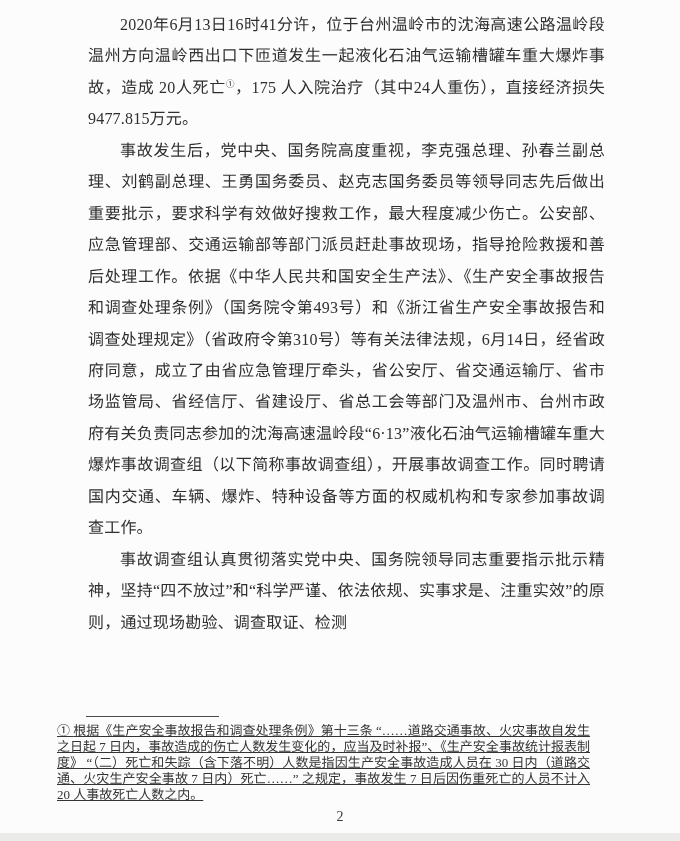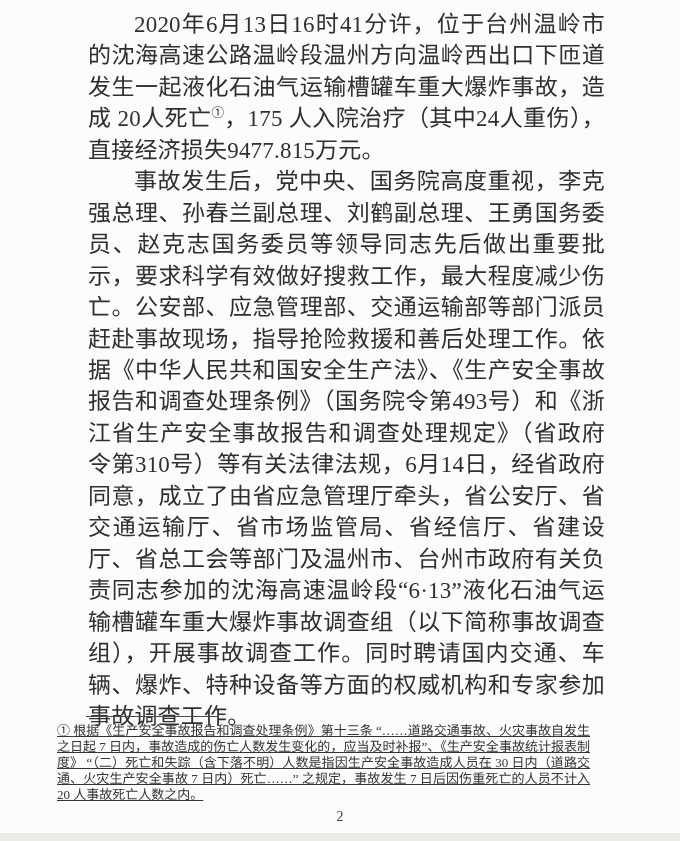--- a/index.html
+++ b/index.html
@@ -10,21 +10,21 @@
     background: #fcfcfc;
     overflow: hidden;
     font-family: "Liberation Serif", "DejaVu Serif", serif;
     color: #2f2f2f;
   }
   .doc-body {
     position: absolute;
     left: 88px;
     top: 9px;
     width: 517px;
-    font-size: 23px;
+    font-size: 16px;
     line-height: 31.45px;
     text-align: justify;
     text-justify: inter-character;
     letter-spacing: 0.2px;
   }
   .doc-body p {
     margin: 0;
     padding: 0;
     text-indent: 2em;
   }
@@ -73,20 +73,21 @@
   }
 </style>
 </head>
 <body>
 
 <div class="page">
 
   <main class="doc-body">
     <p><span>2020年6月13日16时41分许，位于台州温岭市的沈海高速公路温岭段温州方向温岭西出口下匝道发生一起液化石油气运输槽罐车重大爆炸事故，造成 20人死亡</span><sup class="fnref">①</sup><span>，175 人入院治疗（其中24人重伤），直接经济损失9477.815万元。</span></p>
     <p>事故发生后，党中央、国务院高度重视，李克强总理、孙春兰副总理、刘鹤副总理、王勇国务委员、赵克志国务委员等领导同志先后做出重要批示，要求科学有效做好搜救工作，最大程度减少伤亡。公安部、应急管理部、交通运输部等部门派员赶赴事故现场，指导抢险救援和善后处理工作。依据《中华人民共和国安全生产法》、《生产安全事故报告和调查处理条例》（国务院令第493号）和《浙江省生产安全事故报告和调查处理规定》（省政府令第310号）等有关法律法规，6月14日，经省政府同意，成立了由省应急管理厅牵头，省公安厅、省交通运输厅、省市场监管局、省经信厅、省建设厅、省总工会等部门及温州市、台州市政府有关负责同志参加的沈海高速温岭段“6·13”液化石油气运输槽罐车重大爆炸事故调查组（以下简称事故调查组），开展事故调查工作。同时聘请国内交通、车辆、爆炸、特种设备等方面的权威机构和专家参加事故调查工作。</p>
+    <p>事故调查组认真贯彻落实党中央、国务院领导同志重要指示批示精神，坚持“四不放过”和“科学严谨、依法依规、实事求是、注重实效”的原则，通过现场勘验、调查取证、检测</p>
   </main>
 
   <div class="fn-sep"></div>
 
   <div class="footnote"><span>①</span> <span>根据《生产安全事故报告和调查处理条例》第十三条 “……道路交通事故、火灾事故自发生之日起 7 日内，事故造成的伤亡人数发生变化的，应当及时补报”、《生产安全事故统计报表制度》 “（二）死亡和失踪（含下落不明）人数是指因生产安全事故造成人员在 30 日内（道路交通、火灾生产安全事故 7 日内）死亡……” 之规定，事故发生 7 日后因伤重死亡的人员不计入 20 人事故死亡人数之内。</span></div>
 
   <div class="page-num">2</div>
 
   <div class="bottom-edge"></div>
 

